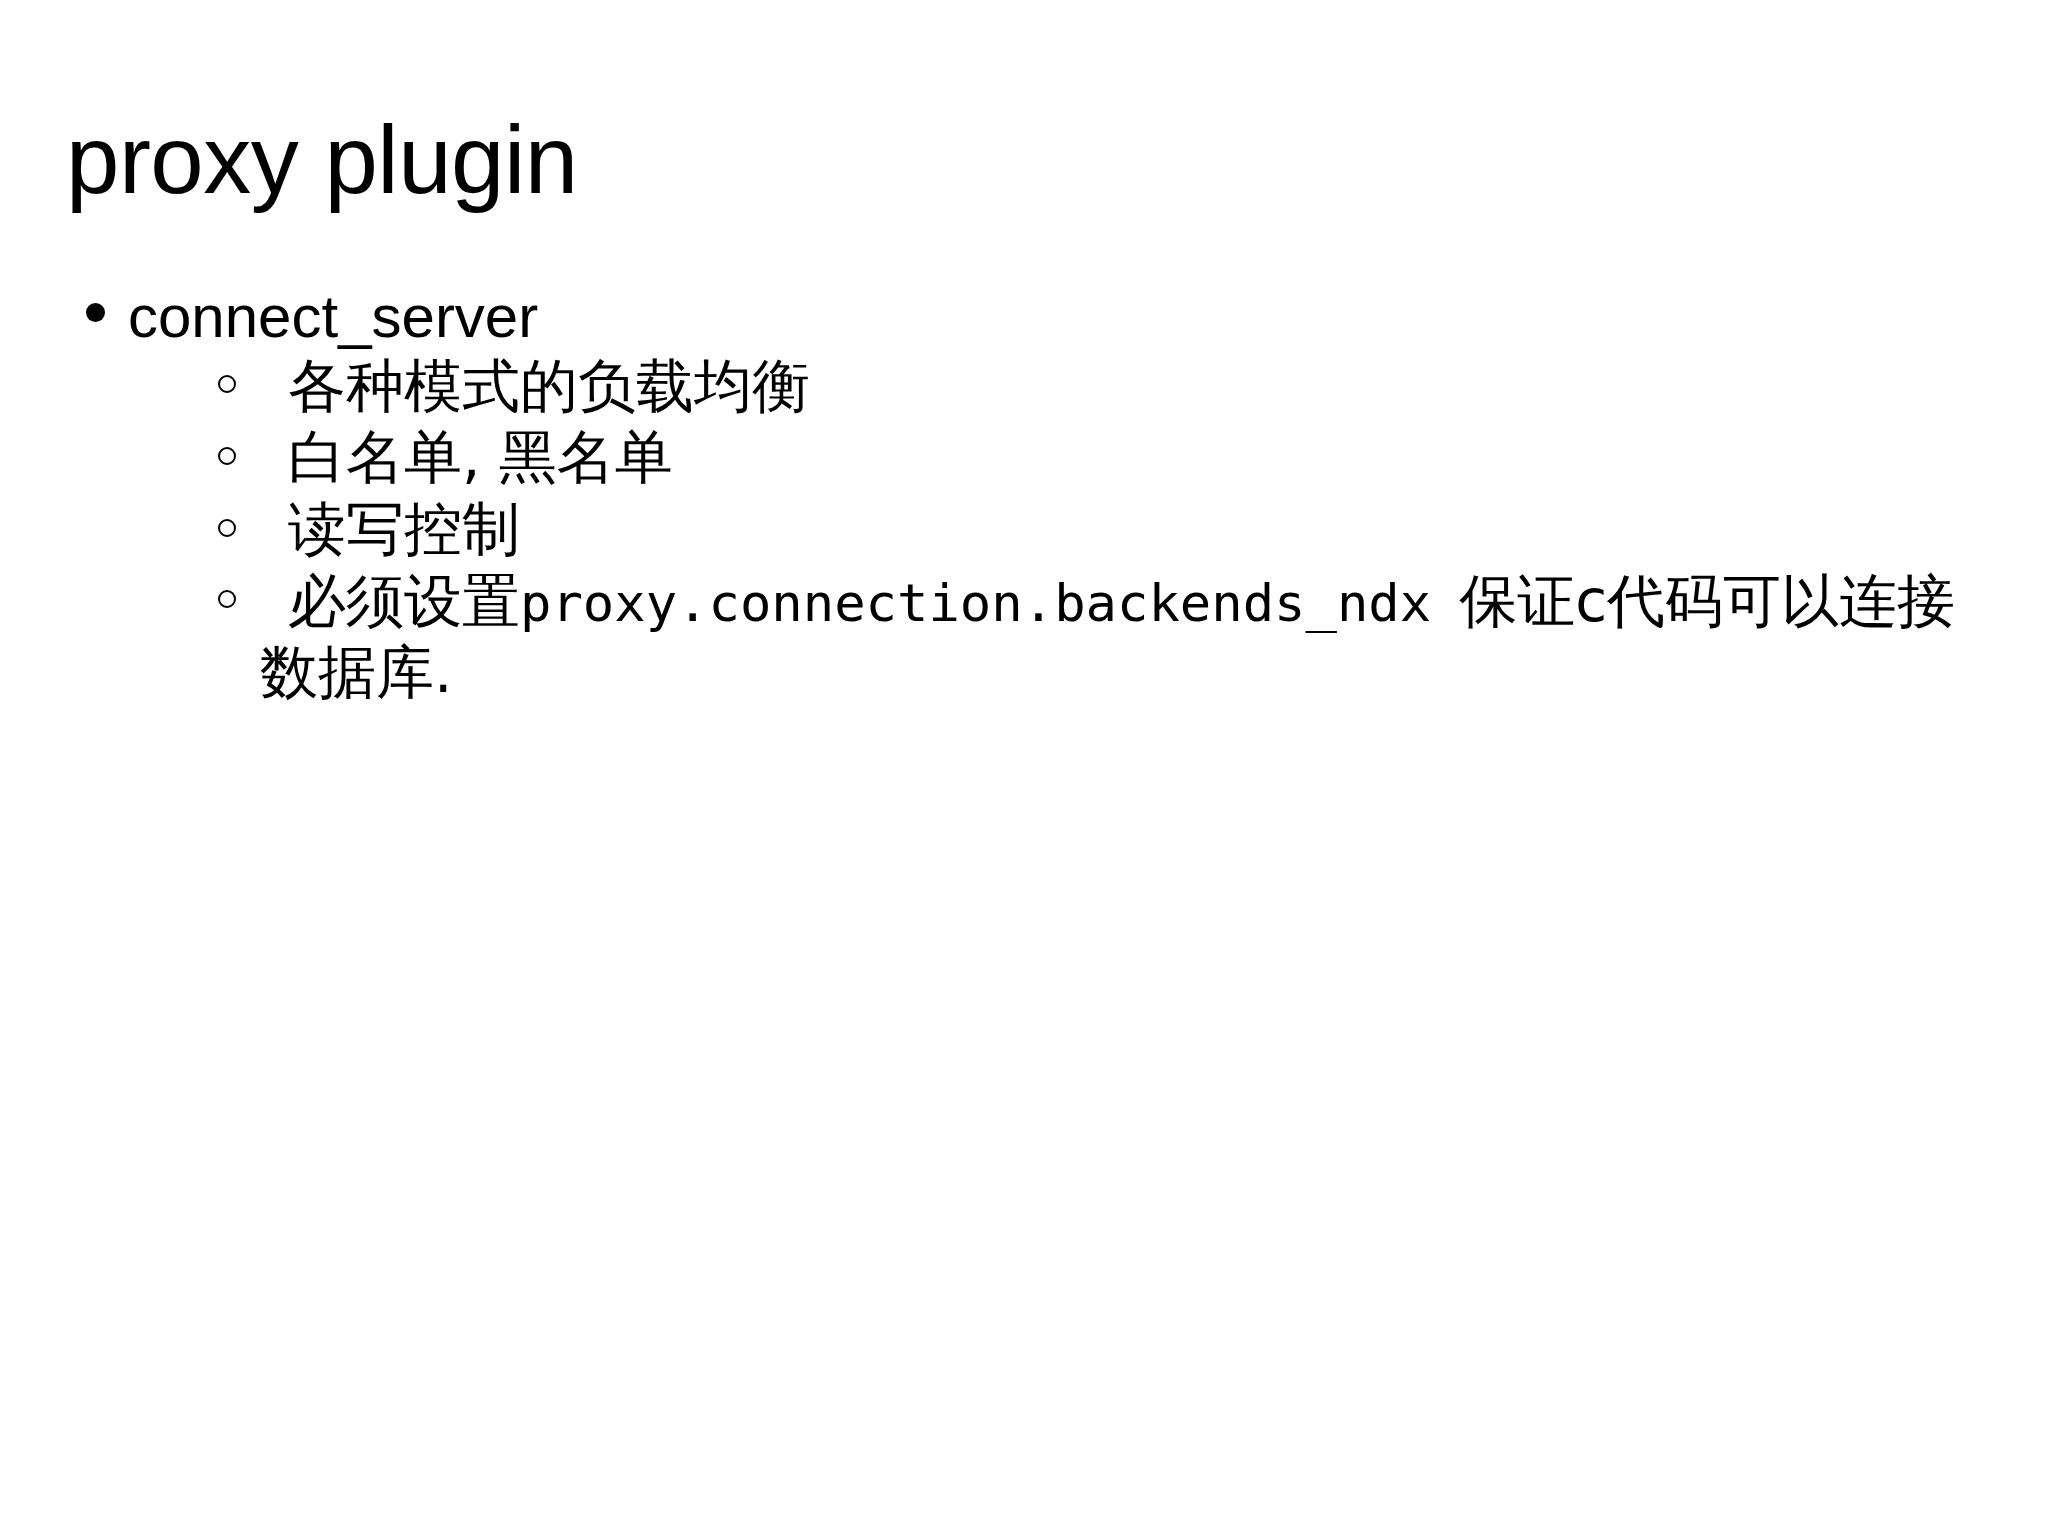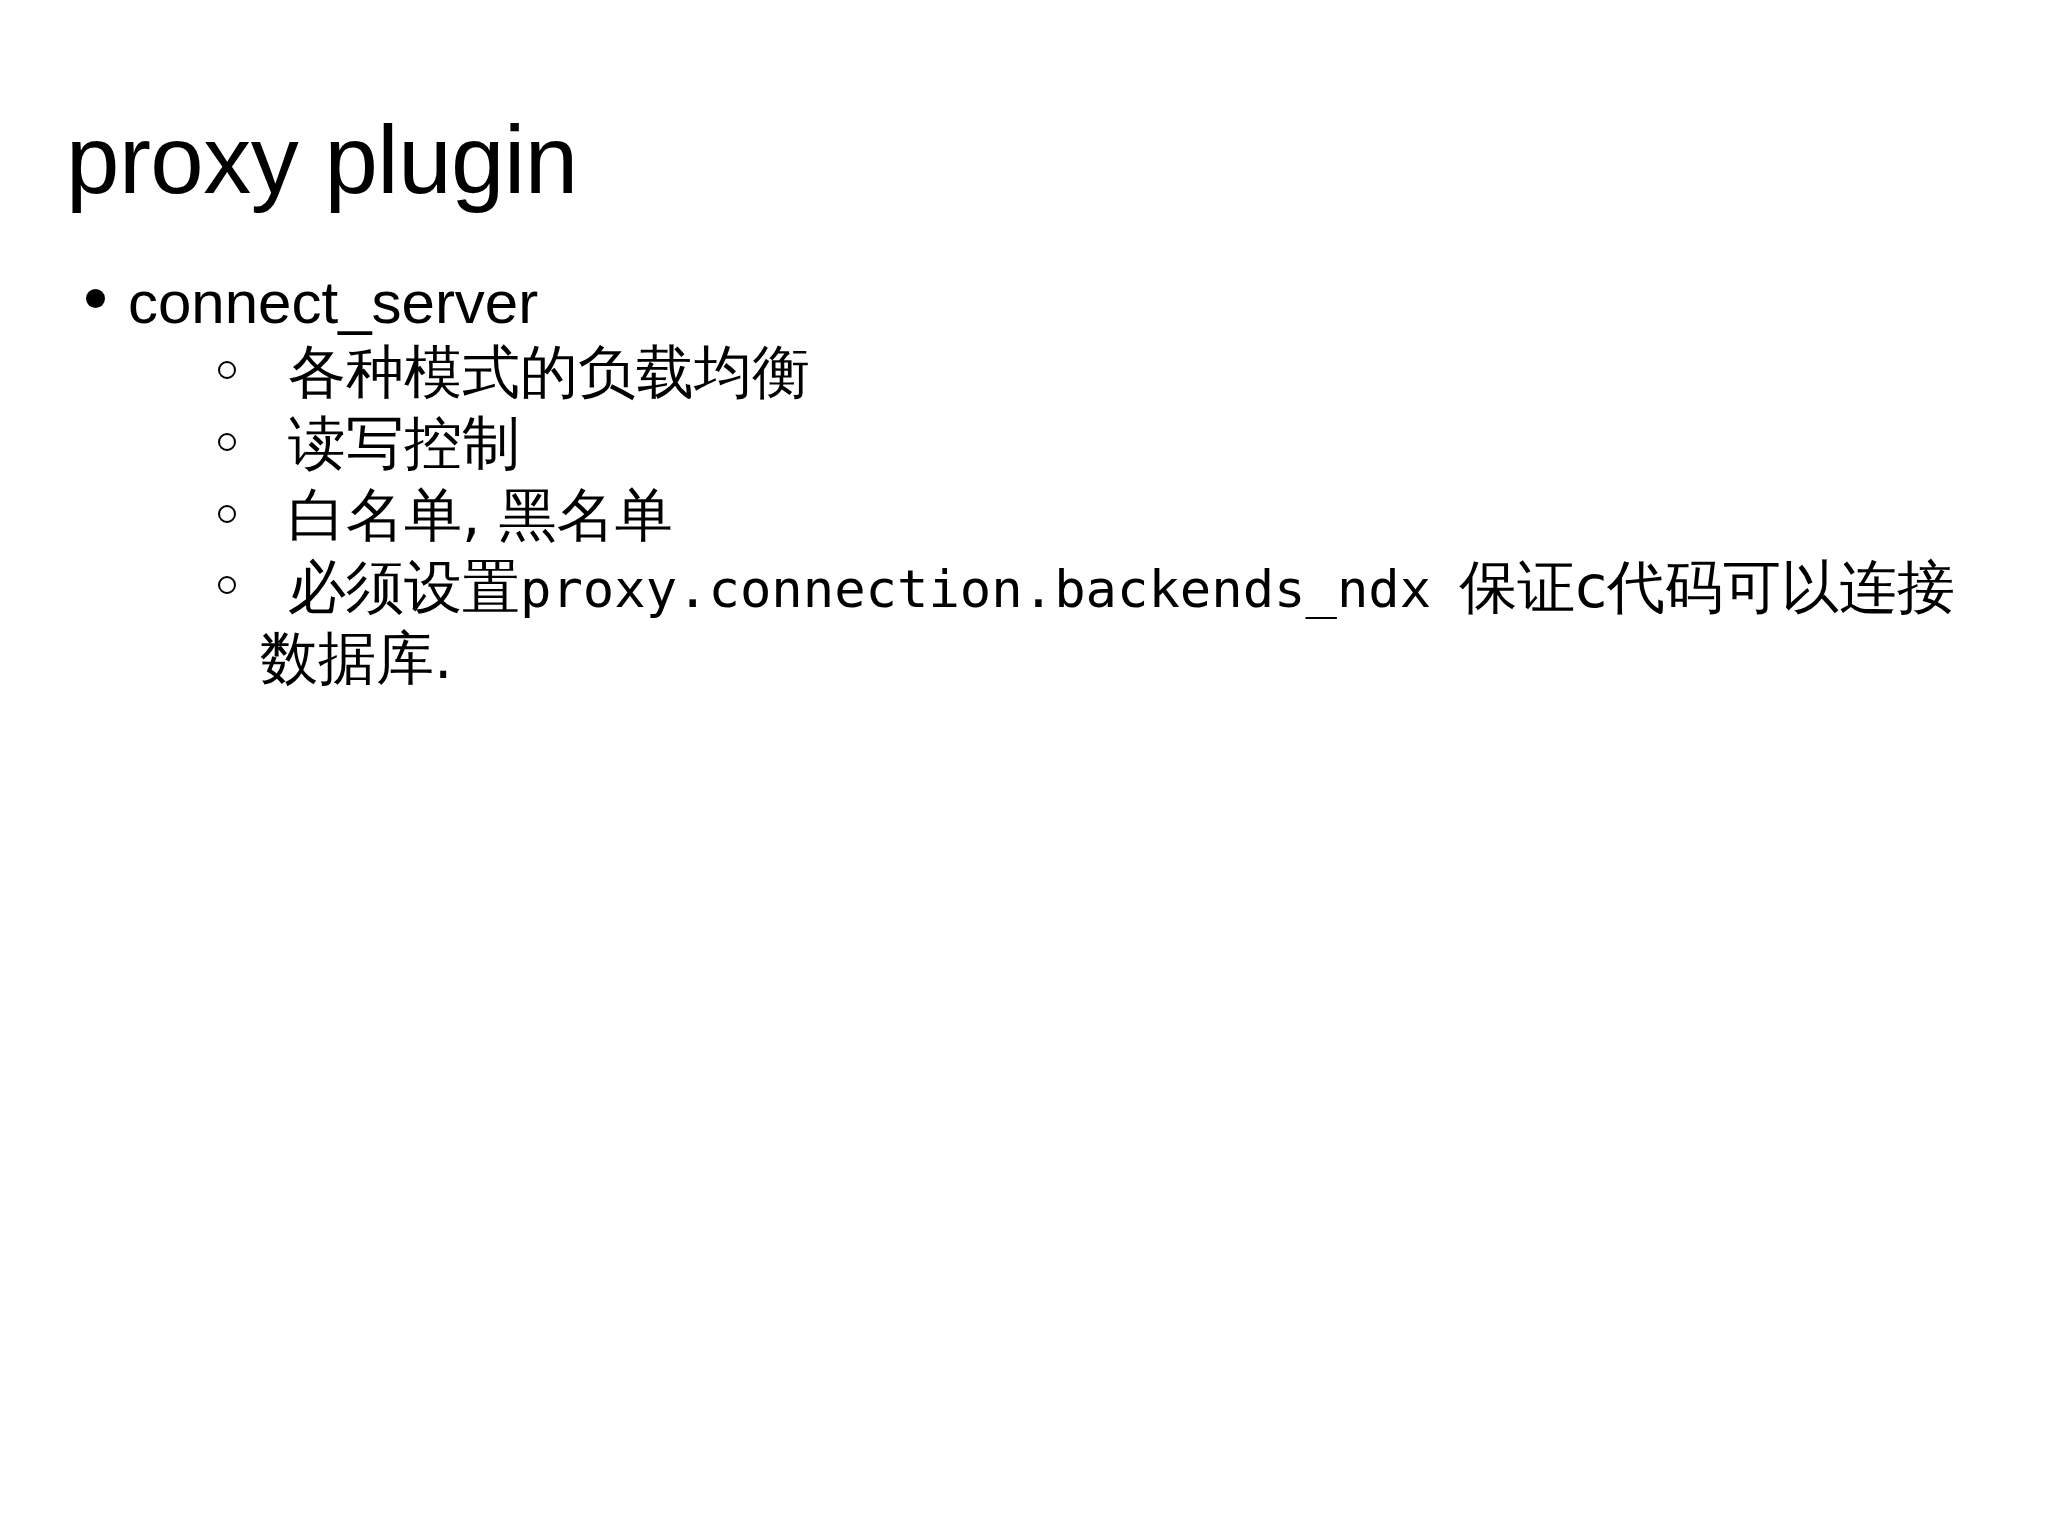--- a/index.html
+++ b/index.html
@@ -33,21 +33,21 @@
     font-weight: 400;
     letter-spacing: -0.5px;
     color: #000000;
     white-space: nowrap;
   }
 
   
   #body-outline {
     position: absolute;
     left: 80px;
-    top: 268px;
+    top: 282px;
     width: 1930px;
   }
 
   ul.outline {
     list-style: none;
     margin: 0;
     padding: 0;
   }
 
   
@@ -132,26 +132,26 @@
 
         <ul class="sub">
 
           <li class="lvl2">
             <span class="bullet-hollow"></span>
             <span class="text cjk">各种模式的负载均衡</span>
           </li>
 
           <li class="lvl2">
             <span class="bullet-hollow"></span>
-            <span class="text cjk">读写控制</span>
+            <span class="text cjk">白名单, 黑名单</span>
           </li>
 
           <li class="lvl2">
             <span class="bullet-hollow"></span>
-            <span class="text cjk">白名单, 黑名单</span>
+            <span class="text cjk">读写控制</span>
           </li>
 
           <li class="lvl2">
             <span class="bullet-hollow"></span>
             <span class="text"><span class="cjk">必须设置</span><code class="mono">proxy.connection.backends_ndx</code><span class="cjk">保证c代码可以连接数据库.</span></span>
           </li>
 
         </ul>
       </li>
 

